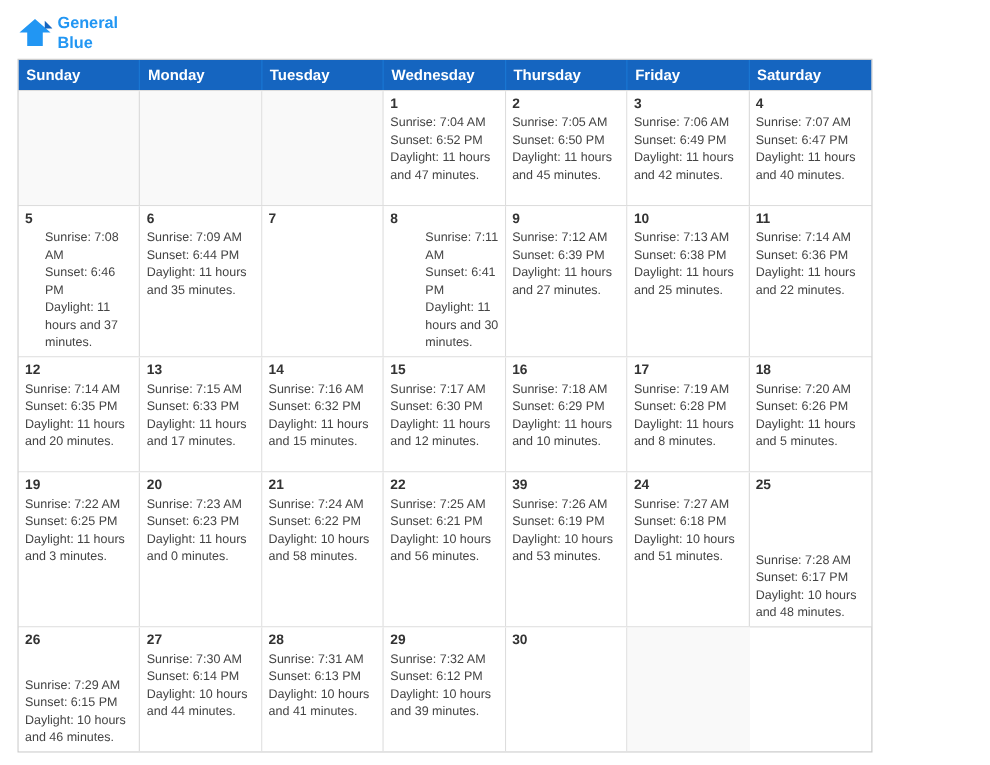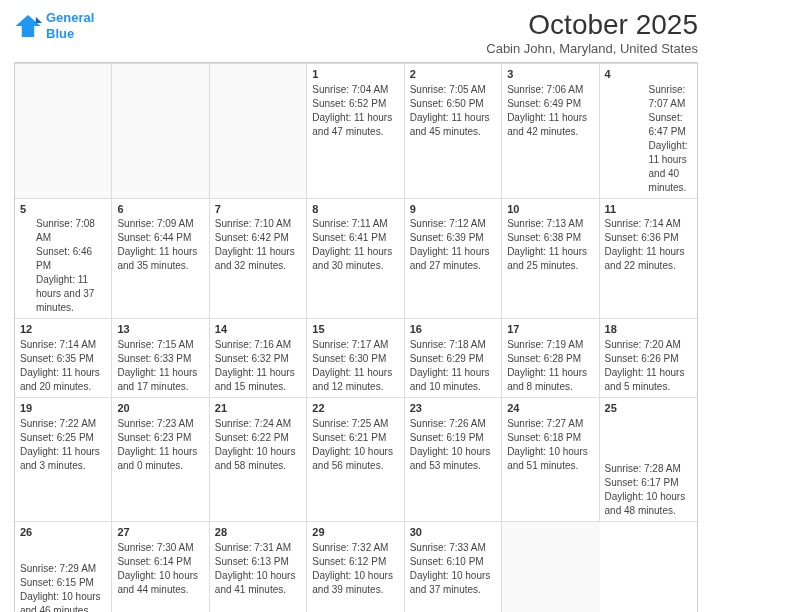--- a/index.html
+++ b/index.html
@@ -115,27 +115,32 @@
     <div class="logo">
       <svg class="logo-bird" viewBox="0 0 36 36">
         <polygon points="18,4 34,18 26,18 26,32 10,32 10,18 2,18" fill="#2196F3"></polygon>
         <polygon points="28,6 36,14 28,14" fill="#1565C0"></polygon>
       </svg>
       <div class="logo-text">
         <div><span>General</span></div>
         <div><span style="color:#2196F3">Blue</span></div>
       </div>
     </div>
-    <div class="title-area">
-      <div class="month-title">October 2025</div>
-      <div class="location">Cabin John, Maryland, United States</div>
-    </div>
   </div>
 
   <div class="calendar">
+    <div class="day-headers">
+    <div class="day-header">Sunday</div>
+        <div class="day-header">Monday</div>
+        <div class="day-header">Tuesday</div>
+        <div class="day-header">Wednesday</div>
+        <div class="day-header">Thursday</div>
+        <div class="day-header">Friday</div>
+        <div class="day-header">Saturday</div>
+      </div>
     <div class="calendar-body">
     <div class="week-row">
           <div class="day-cell empty"></div>
           <div class="day-cell empty"></div>
           <div class="day-cell empty"></div>
           <div class="day-cell">
             <div class="day-number">1</div>
             <div class="day-info" style="white-space: pre-line;">Sunrise: 7:04 AM
 Sunset: 6:52 PM
 Daylight: 11 hours and 47 minutes.</div>
@@ -147,47 +152,44 @@
 Daylight: 11 hours and 45 minutes.</div>
           </div>
           <div class="day-cell">
             <div class="day-number">3</div>
             <div class="day-info" style="white-space: pre-line;">Sunrise: 7:06 AM
 Sunset: 6:49 PM
 Daylight: 11 hours and 42 minutes.</div>
           </div>
           <div class="day-cell">
             <div class="day-number">4</div>
-            <div class="day-info" style="white-space: pre-line; margin-left: 44px;">Sunrise: 7:07 AM
+            <div class="day-info" style="white-space: pre-line;">Sunrise: 7:07 AM
 Sunset: 6:47 PM
 Daylight: 11 hours and 40 minutes.</div>
           </div>
         </div>
         <div class="week-row">
           <div class="day-cell">
             <div class="day-number">5</div>
             <div class="day-info" style="white-space: pre-line; margin-left: 16px;">Sunrise: 7:08 AM
 Sunset: 6:46 PM
 Daylight: 11 hours and 37 minutes.</div>
           </div>
           <div class="day-cell">
             <div class="day-number">6</div>
             <div class="day-info" style="white-space: pre-line;">Sunrise: 7:09 AM
 Sunset: 6:44 PM
 Daylight: 11 hours and 35 minutes.</div>
           </div>
           <div class="day-cell">
             <div class="day-number">7</div>
-            <div class="day-info" style="white-space: pre-line;">Sunrise: 7:10 AM
-Sunset: 6:42 PM
-Daylight: 11 hours and 32 minutes.</div>
           </div>
           <div class="day-cell">
             <div class="day-number">8</div>
-            <div class="day-info" style="white-space: pre-line;">Sunrise: 7:11 AM
+            <div class="day-info" style="white-space: pre-line; margin-left: 28px;">Sunrise: 7:11 AM
 Sunset: 6:41 PM
 Daylight: 11 hours and 30 minutes.</div>
           </div>
           <div class="day-cell">
             <div class="day-number">9</div>
             <div class="day-info" style="white-space: pre-line;">Sunrise: 7:12 AM
 Sunset: 6:39 PM
 Daylight: 11 hours and 27 minutes.</div>
           </div>
           <div class="day-cell">
@@ -266,21 +268,21 @@
 Sunset: 6:22 PM
 Daylight: 10 hours and 58 minutes.</div>
           </div>
           <div class="day-cell">
             <div class="day-number">22</div>
             <div class="day-info" style="white-space: pre-line;">Sunrise: 7:25 AM
 Sunset: 6:21 PM
 Daylight: 10 hours and 56 minutes.</div>
           </div>
           <div class="day-cell">
-            <div class="day-number">23</div>
+            <div class="day-number">39</div>
             <div class="day-info" style="white-space: pre-line;">Sunrise: 7:26 AM
 Sunset: 6:19 PM
 Daylight: 10 hours and 53 minutes.</div>
           </div>
           <div class="day-cell">
             <div class="day-number">24</div>
             <div class="day-info" style="white-space: pre-line;">Sunrise: 7:27 AM
 Sunset: 6:18 PM
 Daylight: 10 hours and 51 minutes.</div>
           </div>
@@ -311,21 +313,18 @@
 Daylight: 10 hours and 41 minutes.</div>
           </div>
           <div class="day-cell">
             <div class="day-number">29</div>
             <div class="day-info" style="white-space: pre-line;">Sunrise: 7:32 AM
 Sunset: 6:12 PM
 Daylight: 10 hours and 39 minutes.</div>
           </div>
           <div class="day-cell">
             <div class="day-number">30</div>
-            <div class="day-info" style="white-space: pre-line;">Sunrise: 7:33 AM
-Sunset: 6:10 PM
-Daylight: 10 hours and 37 minutes.</div>
           </div>
           <div class="day-cell empty"></div>
         </div>
       </div>
   </div>
 </div>
 
 </body></html>

